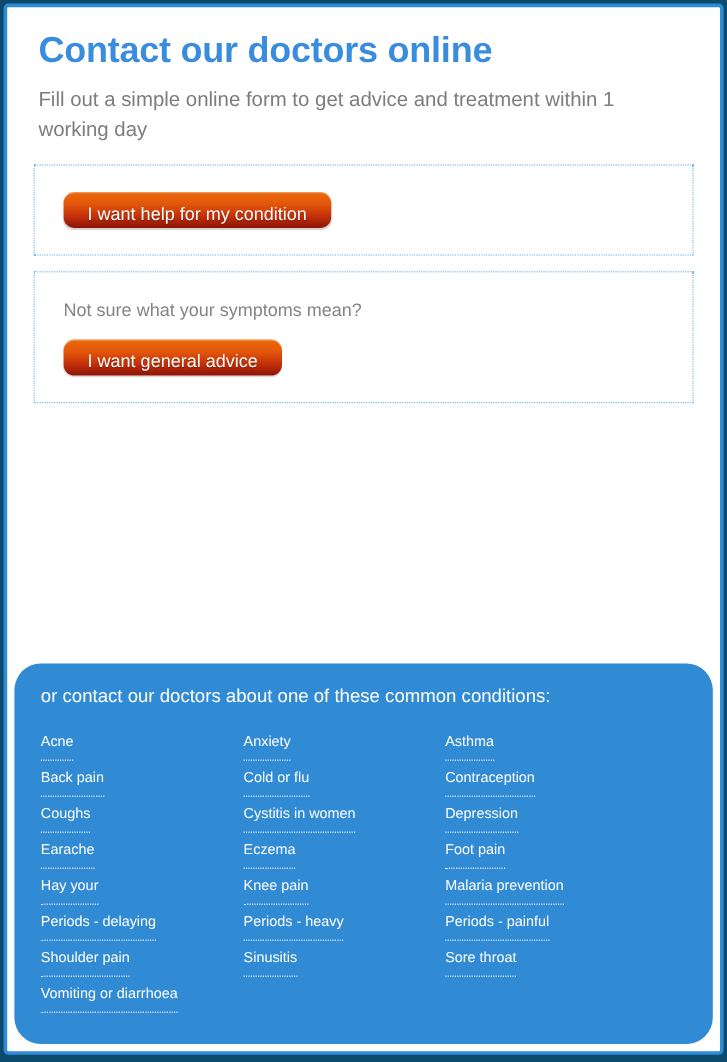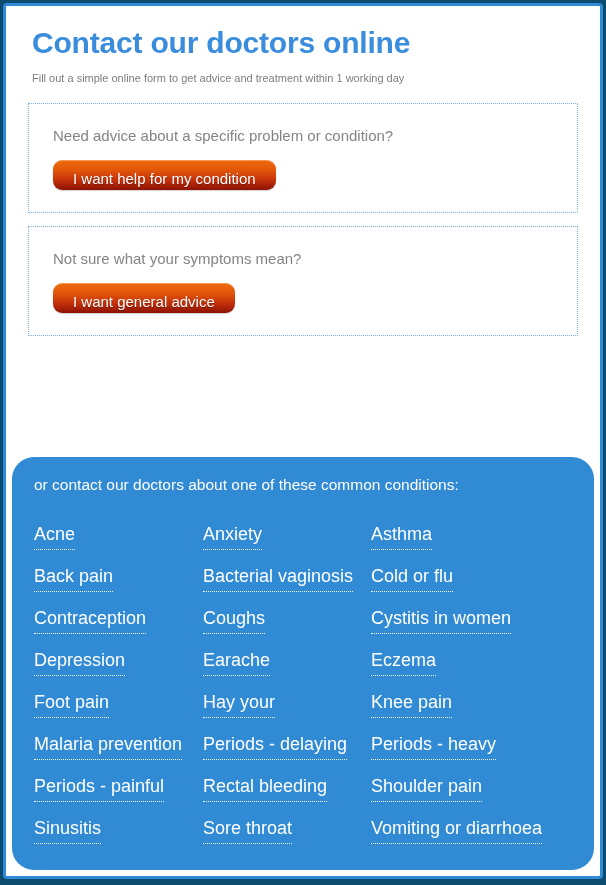--- a/index.html
+++ b/index.html
@@ -45,21 +45,21 @@
     margin: 0;
     color: #3a8ddd;
     font-size: 30px;
     font-weight: bold;
     line-height: 1.18;
     letter-spacing: -0.2px;
   }
   .page-subtitle {
     margin: 11px 0 0 0;
     color: #7d7d7d;
-    font-size: 11px;
+    font-size: 17px;
     line-height: 1.45;
     font-weight: normal;
     max-width: 552px;
   }
 
   
   .options {
     padding: 16px 22px 0 22px;
   }
   .option-card {
@@ -112,80 +112,76 @@
   }
   .conditions-grid {
     display: grid;
     grid-template-columns: 169px 168px 1fr;
     row-gap: 0;
   }
   .condition-link {
     display: inline-block;
     justify-self: start;
     color: #ffffff;
-    font-size: 18px;
+    font-size: 12px;
     line-height: 28px;
     text-decoration: none;
     border-bottom: 1px dotted rgba(255,255,255,0.92);
     padding-bottom: 1px;
     margin-bottom: 0;
     cursor: pointer;
-    margin-top: 12px;
   }
 </style>
 </head>
 <body>
 
 <div id="page">
   <div class="frame">
     <div class="inner">
 
       <div class="header">
         <h1 class="page-title">Contact our doctors online</h1>
         <p class="page-subtitle">Fill out a simple online form to get advice and treatment within 1 working day</p>
       </div>
 
       <div class="options">
 
         <div class="option-card">
-          <p class="option-prompt">Need advice about a specific problem or condition?</p>
           <button class="cta-button">I want help for my condition</button>
         </div>
 
         <div class="option-card">
           <p class="option-prompt">Not sure what your symptoms mean?</p>
           <button class="cta-button">I want general advice</button>
         </div>
 
 
       </div>
 
       <div class="conditions-panel">
         <p class="conditions-heading">or contact our doctors about one of these common conditions:</p>
         <div class="conditions-grid" id="conditions-grid">
             <a class="condition-link">Acne</a>
             <a class="condition-link">Anxiety</a>
             <a class="condition-link">Asthma</a>
             <a class="condition-link">Back pain</a>
-            <a class="condition-link">Bacterial vaginosis</a>
             <a class="condition-link">Cold or flu</a>
             <a class="condition-link">Contraception</a>
             <a class="condition-link">Coughs</a>
             <a class="condition-link">Cystitis in women</a>
             <a class="condition-link">Depression</a>
             <a class="condition-link">Earache</a>
             <a class="condition-link">Eczema</a>
             <a class="condition-link">Foot pain</a>
             <a class="condition-link">Hay your</a>
             <a class="condition-link">Knee pain</a>
             <a class="condition-link">Malaria prevention</a>
             <a class="condition-link">Periods - delaying</a>
             <a class="condition-link">Periods - heavy</a>
             <a class="condition-link">Periods - painful</a>
-            <a class="condition-link">Rectal bleeding</a>
             <a class="condition-link">Shoulder pain</a>
             <a class="condition-link">Sinusitis</a>
             <a class="condition-link">Sore throat</a>
             <a class="condition-link">Vomiting or diarrhoea</a>
           </div>
       </div>
 
     </div>
   </div>
 </div>

